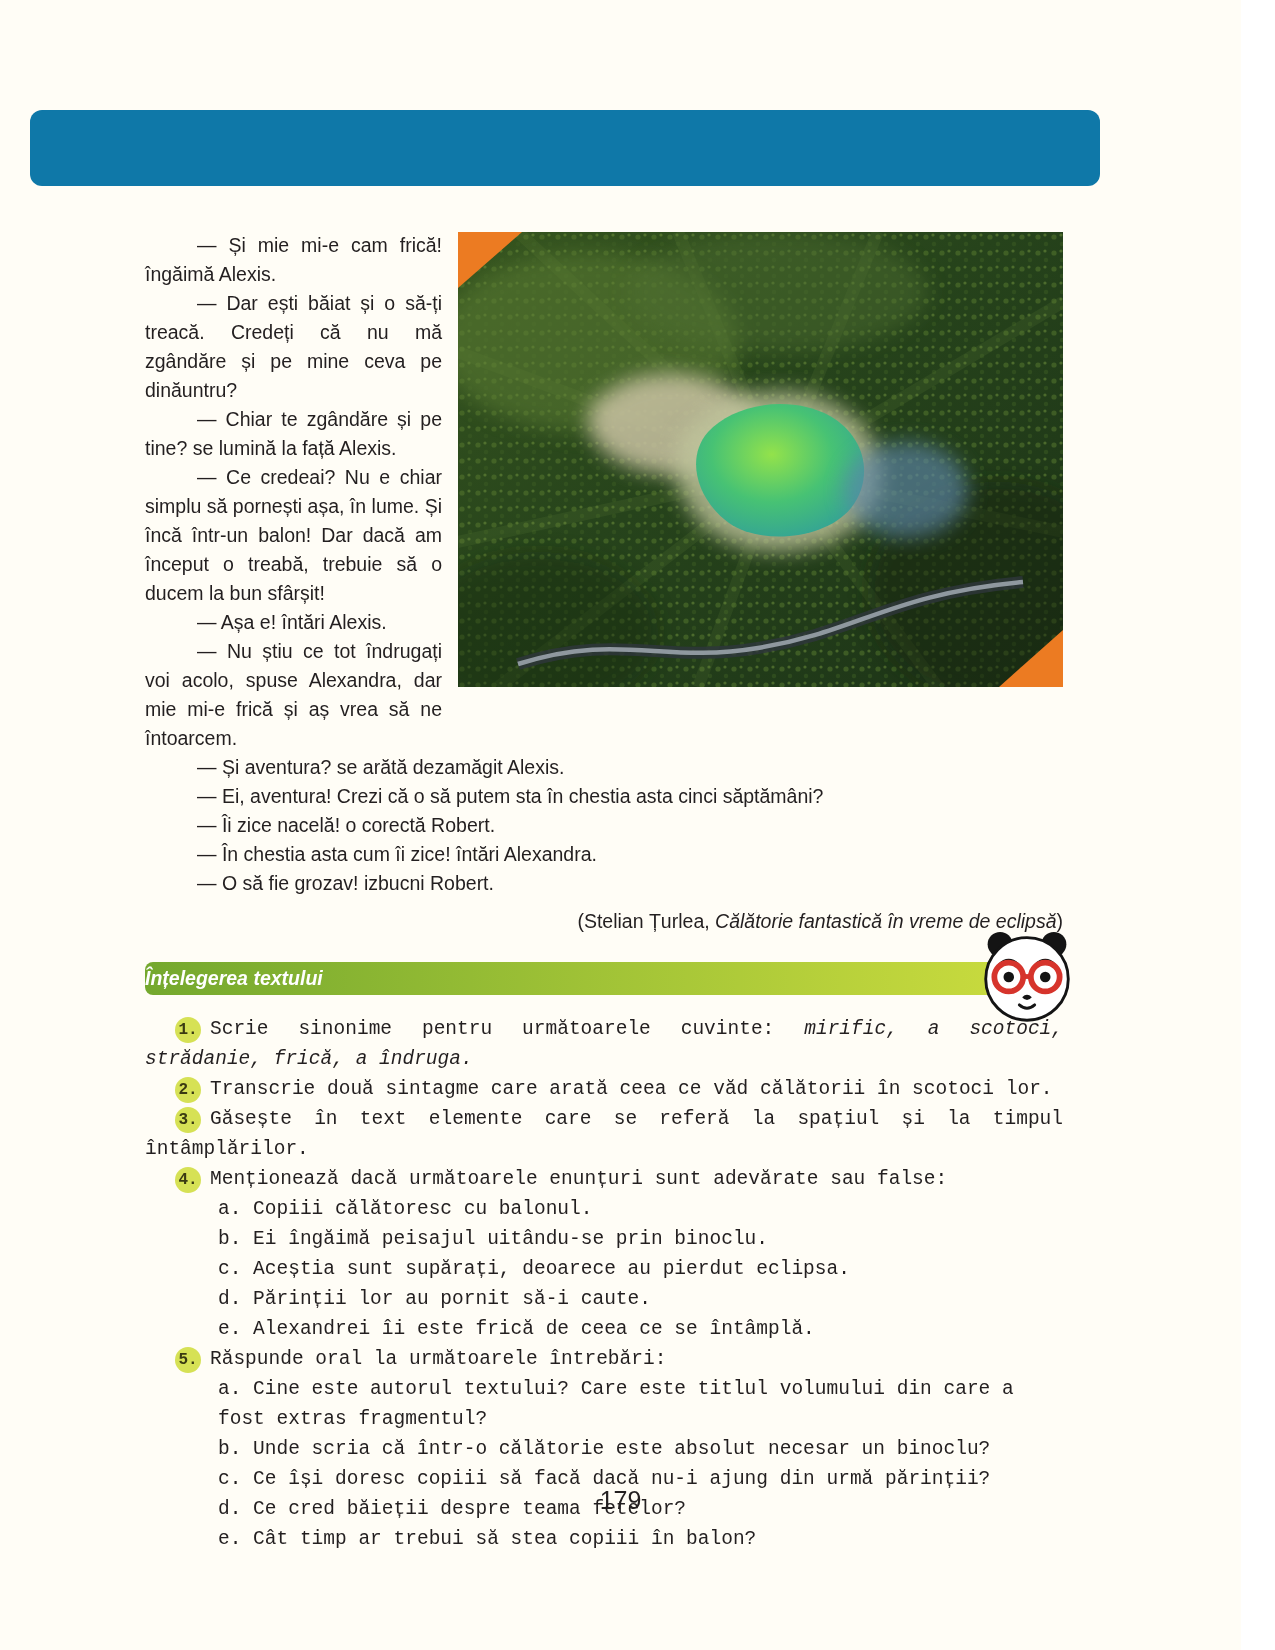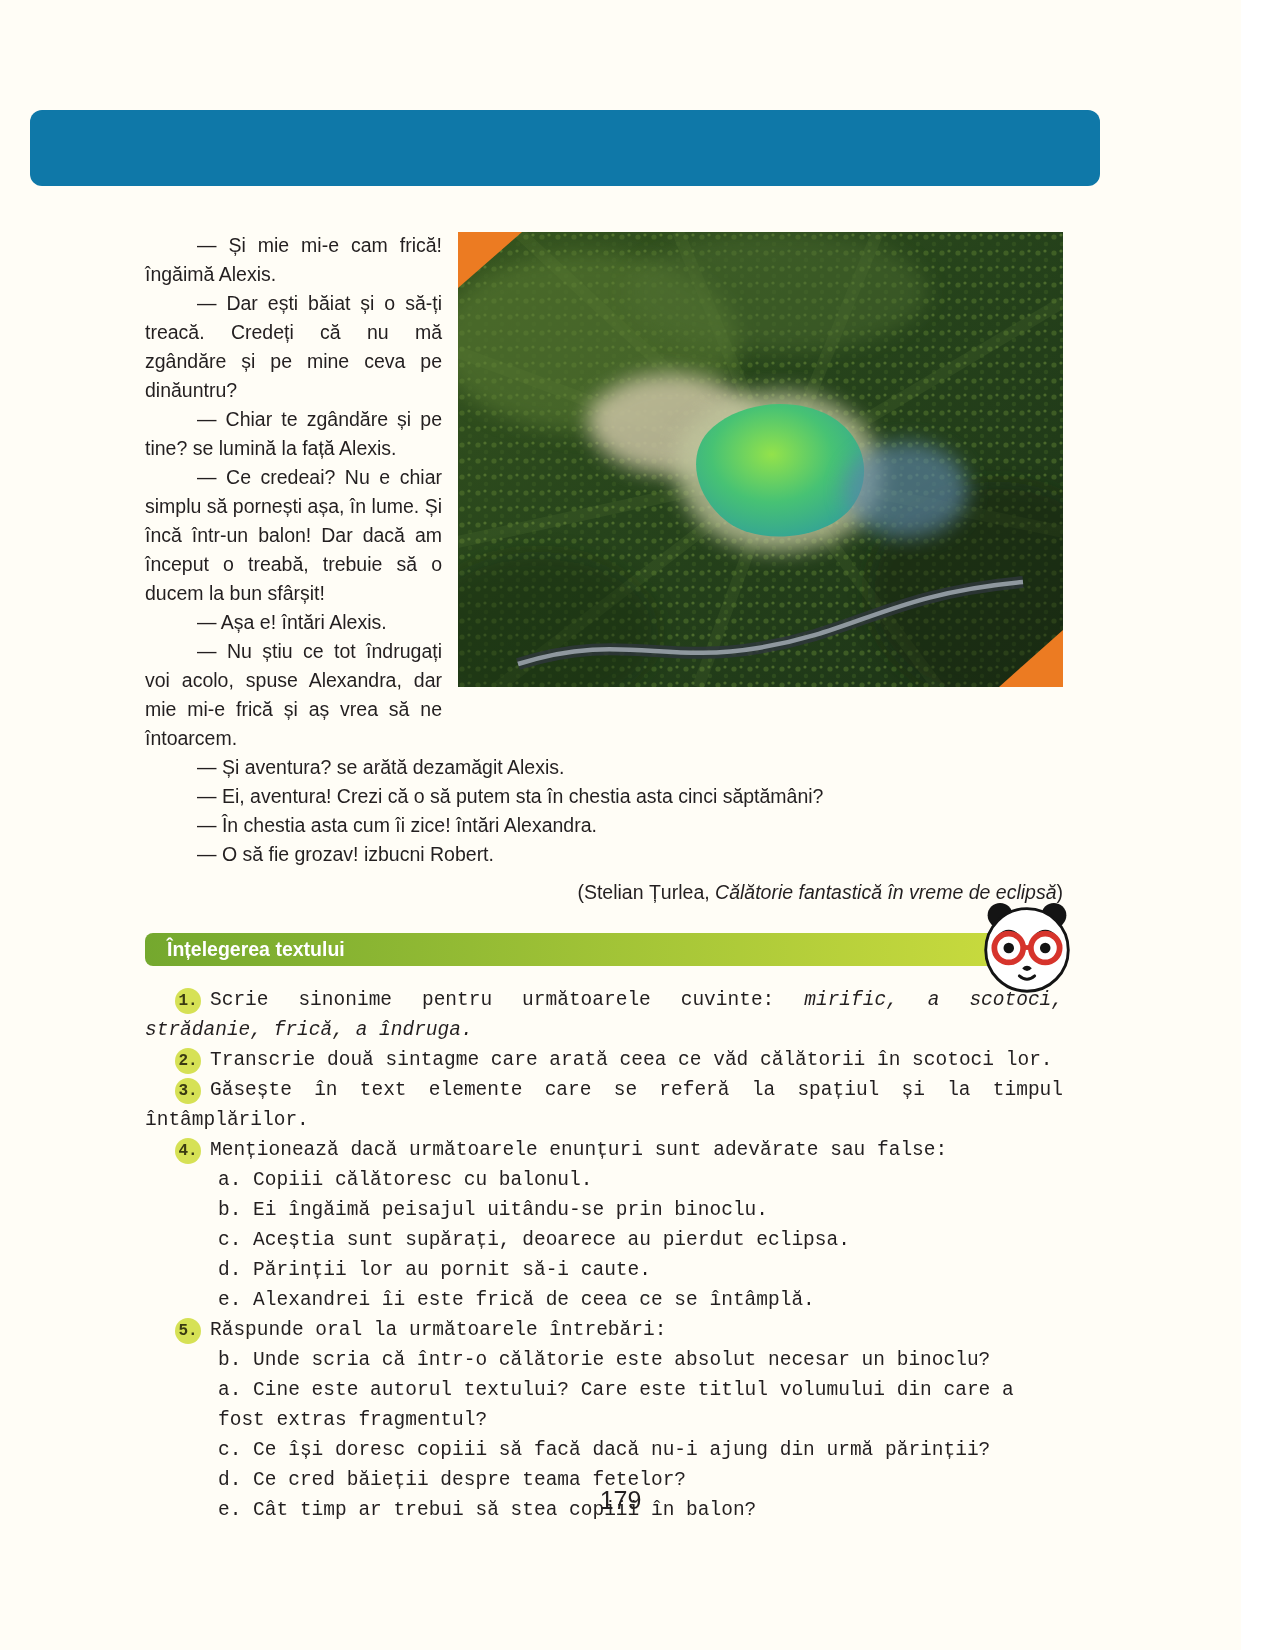--- a/index.html
+++ b/index.html
@@ -25,21 +25,21 @@
   .photo{float:right;width:605px;height:455px;margin:1px 0 14px 16px;}
   .photo svg{display:block;width:100%;height:100%;}
 
   .para{margin:0;text-indent:52px;}
 
   .attribution{margin:9px 0 0;text-align:right;font-size:19.5px;}
 
   .section-bar{clear:both;position:relative;margin-top:26px;height:33px;border-radius:8px;
     background:linear-gradient(90deg,var(--green-dark),var(--green-light));}
   .section-title{color:#ffffff;font-weight:bold;font-size:19.5px;line-height:33px;
-    padding-left:22px;display:inline-block;text-indent:0;}
+    display:inline-block;text-indent:0;font-style:italic;}
   .mascot{position:absolute;right:-14px;top:-33px;width:100px;height:96px;}
   .mascot svg{display:block;width:100%;height:100%;}
 
   .exercises{margin-top:19px;font-family:Liberation Mono, monospace;}
   .ex{margin:0;line-height:30px;text-indent:30px;}
   .badge{display:inline-block;width:26px;height:26px;border-radius:50%;
     background:var(--badge-green);color:#3a3a12;font-weight:bold;font-size:16px;
     line-height:26px;text-align:center;text-indent:0;margin-right:9px;}
   .sub{margin:0 0 0 73px;line-height:30px;text-indent:0;text-align:left;}
 
@@ -117,20 +117,21 @@
       </div>
 
       <p class="para">— Și mie mi-e cam frică! îngăimă Alexis.</p>
       <p class="para">— Dar ești băiat și o să-ți treacă. Credeți că nu mă zgândăre și pe mine ceva pe dinăuntru?</p>
       <p class="para">— Chiar te zgândăre și pe tine? se lumină la față Alexis.</p>
       <p class="para">— Ce credeai? Nu e chiar simplu să pornești așa, în lume. Și încă într-un balon! Dar dacă am început o treabă, trebuie să o ducem la bun sfârșit!</p>
       <p class="para">— Așa e! întări Alexis.</p>
       <p class="para">— Nu știu ce tot îndrugați voi acolo, spuse Alexandra, dar mie mi-e frică și aș vrea să ne întoarcem.</p>
       <p class="para">— Și aventura? se arătă dezamăgit Alexis.</p>
       <p class="para">— Ei, aventura! Crezi că o să putem sta în chestia asta cinci săptămâni?</p>
+      <p class="para">— Îi zice nacelă! o corectă Robert.</p>
       <p class="para">— În chestia asta cum îi zice! întări Alexandra.</p>
       <p class="para">— O să fie grozav! izbucni Robert.</p>
 
       <p class="attribution"><span>(Stelian Țurlea, </span><em>Călătorie fantastică în vreme de eclipsă</em><span>)</span></p>
     </div>
 
     <div class="section-bar">
       <span class="section-title">Înțelegerea textului</span>
       <div class="mascot">
         <svg viewBox="0 0 100 100">
@@ -159,22 +160,22 @@
       <p class="ex"><span class="badge">3.</span><span>Găsește în text elemente care se referă la spațiul și la timpul întâmplărilor.</span></p>
 
       <p class="ex"><span class="badge">4.</span><span>Menționează dacă următoarele enunțuri sunt adevărate sau false:</span></p>
       <p class="sub">a. Copiii călătoresc cu balonul.</p>
       <p class="sub">b. Ei îngăimă peisajul uitându-se prin binoclu.</p>
       <p class="sub">c. Aceștia sunt supărați, deoarece au pierdut eclipsa.</p>
       <p class="sub">d. Părinții lor au pornit să-i caute.</p>
       <p class="sub">e. Alexandrei îi este frică de ceea ce se întâmplă.</p>
 
       <p class="ex"><span class="badge">5.</span><span>Răspunde oral la următoarele întrebări:</span></p>
+      <p class="sub">a. Cine este autorul textului? Care este titlul volumului din care a fost extras fragmentul?</p>
       <p class="sub">b. Unde scria că într-o călătorie este absolut necesar un binoclu?</p>
-      <p class="sub">a. Cine este autorul textului? Care este titlul volumului din care a fost extras fragmentul?</p>
       <p class="sub">c. Ce își doresc copiii să facă dacă nu-i ajung din urmă părinții?</p>
       <p class="sub">d. Ce cred băieții despre teama fetelor?</p>
       <p class="sub">e. Cât timp ar trebui să stea copiii în balon?</p>
 
     </div>
   </div>
 
   <div class="page-number">179</div>
 
 </div>

